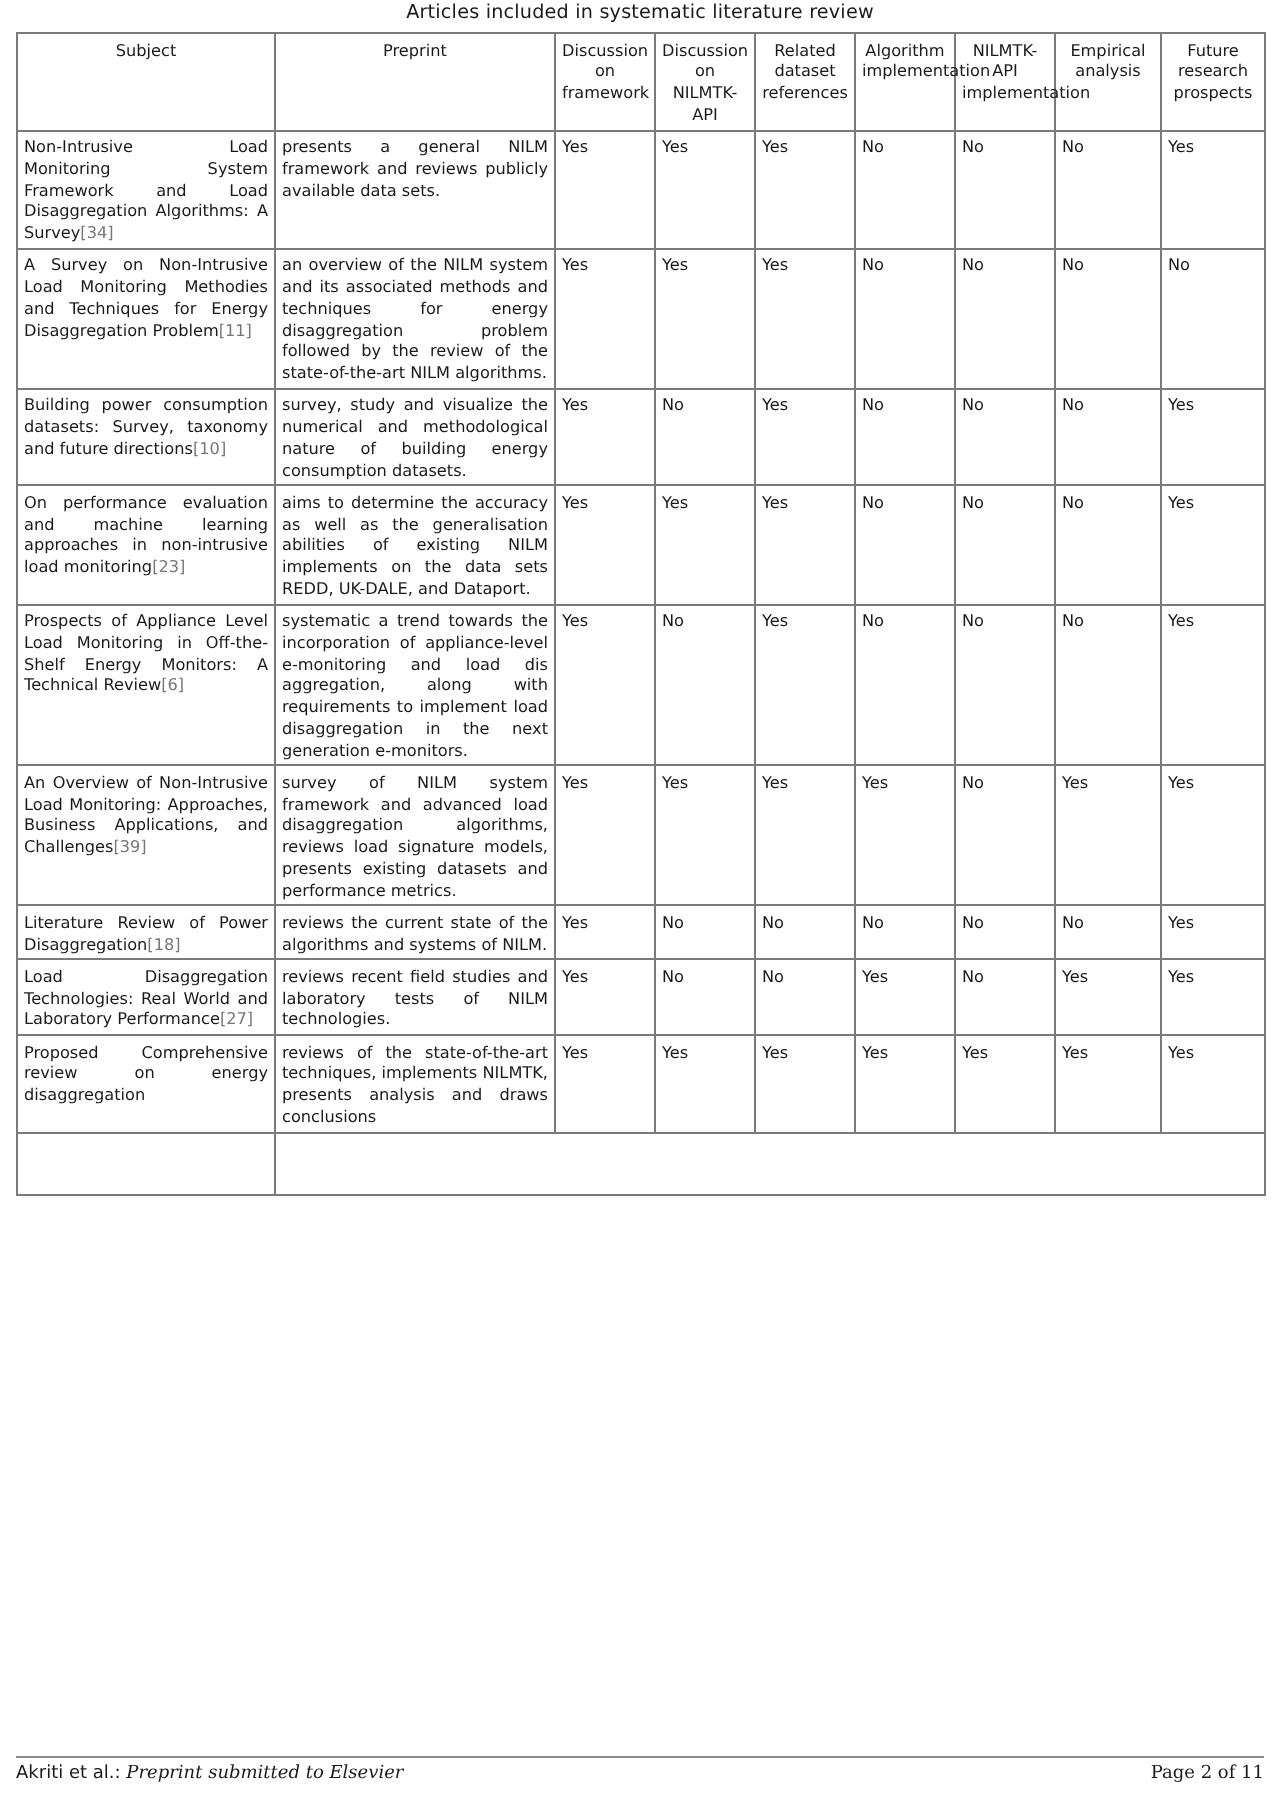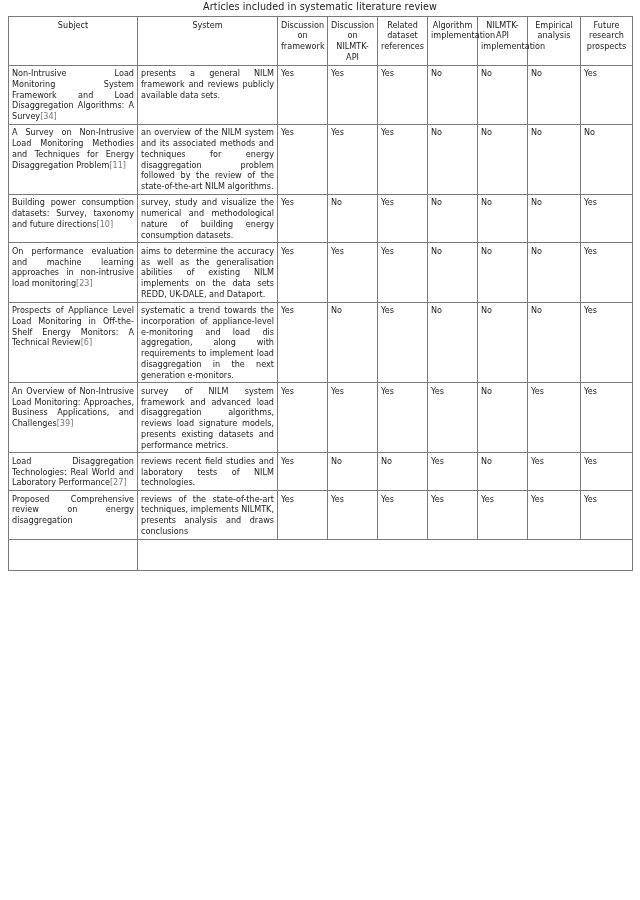--- a/index.html
+++ b/index.html
@@ -103,21 +103,21 @@
         <col class="c-d2">
         <col class="c-d3">
       <col class="c-d4">
         <col class="c-d5">
         <col class="c-d6">
         <col class="c-d7">
     </colgroup>
     <tbody>
       <tr>
         <td class="hdr">Subject</td>
-        <td class="hdr">System</td>
+        <td class="hdr">Preprint</td>
         <td class="hdr">Discussion on framework</td>
         <td class="hdr">Discussion on NILMTK-API</td>
         <td class="hdr">Related dataset references</td>
         <td class="hdr">Algorithm implementation</td>
         <td class="hdr">NILMTK-API implementation</td>
         <td class="hdr">Empirical analysis</td>
         <td class="hdr">Future research prospects</td>
       </tr>
 
     <tr>
@@ -180,20 +180,31 @@
           <td class="just">survey of NILM system framework and advanced load disaggregation algorithms, reviews load signature models, presents existing datasets and performance metrics.</td>
           <td class="mark">Yes</td>
           <td class="mark">Yes</td>
           <td class="mark">Yes</td>
           <td class="mark">Yes</td>
           <td class="mark">No</td>
           <td class="mark">Yes</td>
           <td class="mark">Yes</td>
         </tr>
         <tr>
+          <td class="just">Literature Review of Power Disaggregation<span class="cite">[18]</span></td>
+          <td class="just">reviews the current state of the algorithms and systems of NILM.</td>
+          <td class="mark">Yes</td>
+          <td class="mark">No</td>
+          <td class="mark">No</td>
+          <td class="mark">No</td>
+          <td class="mark">No</td>
+          <td class="mark">No</td>
+          <td class="mark">Yes</td>
+        </tr>
+        <tr>
           <td class="just">Load Disaggregation Technologies: Real World and Laboratory Performance<span class="cite">[27]</span></td>
           <td class="just">reviews recent field studies and laboratory tests of NILM technologies.</td>
           <td class="mark">Yes</td>
           <td class="mark">No</td>
           <td class="mark">No</td>
           <td class="mark">Yes</td>
           <td class="mark">No</td>
           <td class="mark">Yes</td>
           <td class="mark">Yes</td>
         </tr>
@@ -215,14 +226,22 @@
           <td class="nb">&nbsp;</td>
           <td class="nb">&nbsp;</td>
           <td class="nb">&nbsp;</td>
           <td class="nb">&nbsp;</td>
           <td class="nb">&nbsp;</td>
           <td class="nb last">&nbsp;</td>
         </tr>
       </tbody>
   </table>
 
+  <div class="footer">
+    <div class="rule"></div>
+    <div class="left">
+      <span class="auth">Akriti et al.:</span>
+      <span class="sub">Preprint submitted to Elsevier</span>
+    </div>
+    <div class="right">Page 2 of 11</div>
+  </div>
 
 </div>
 
 </body></html>

